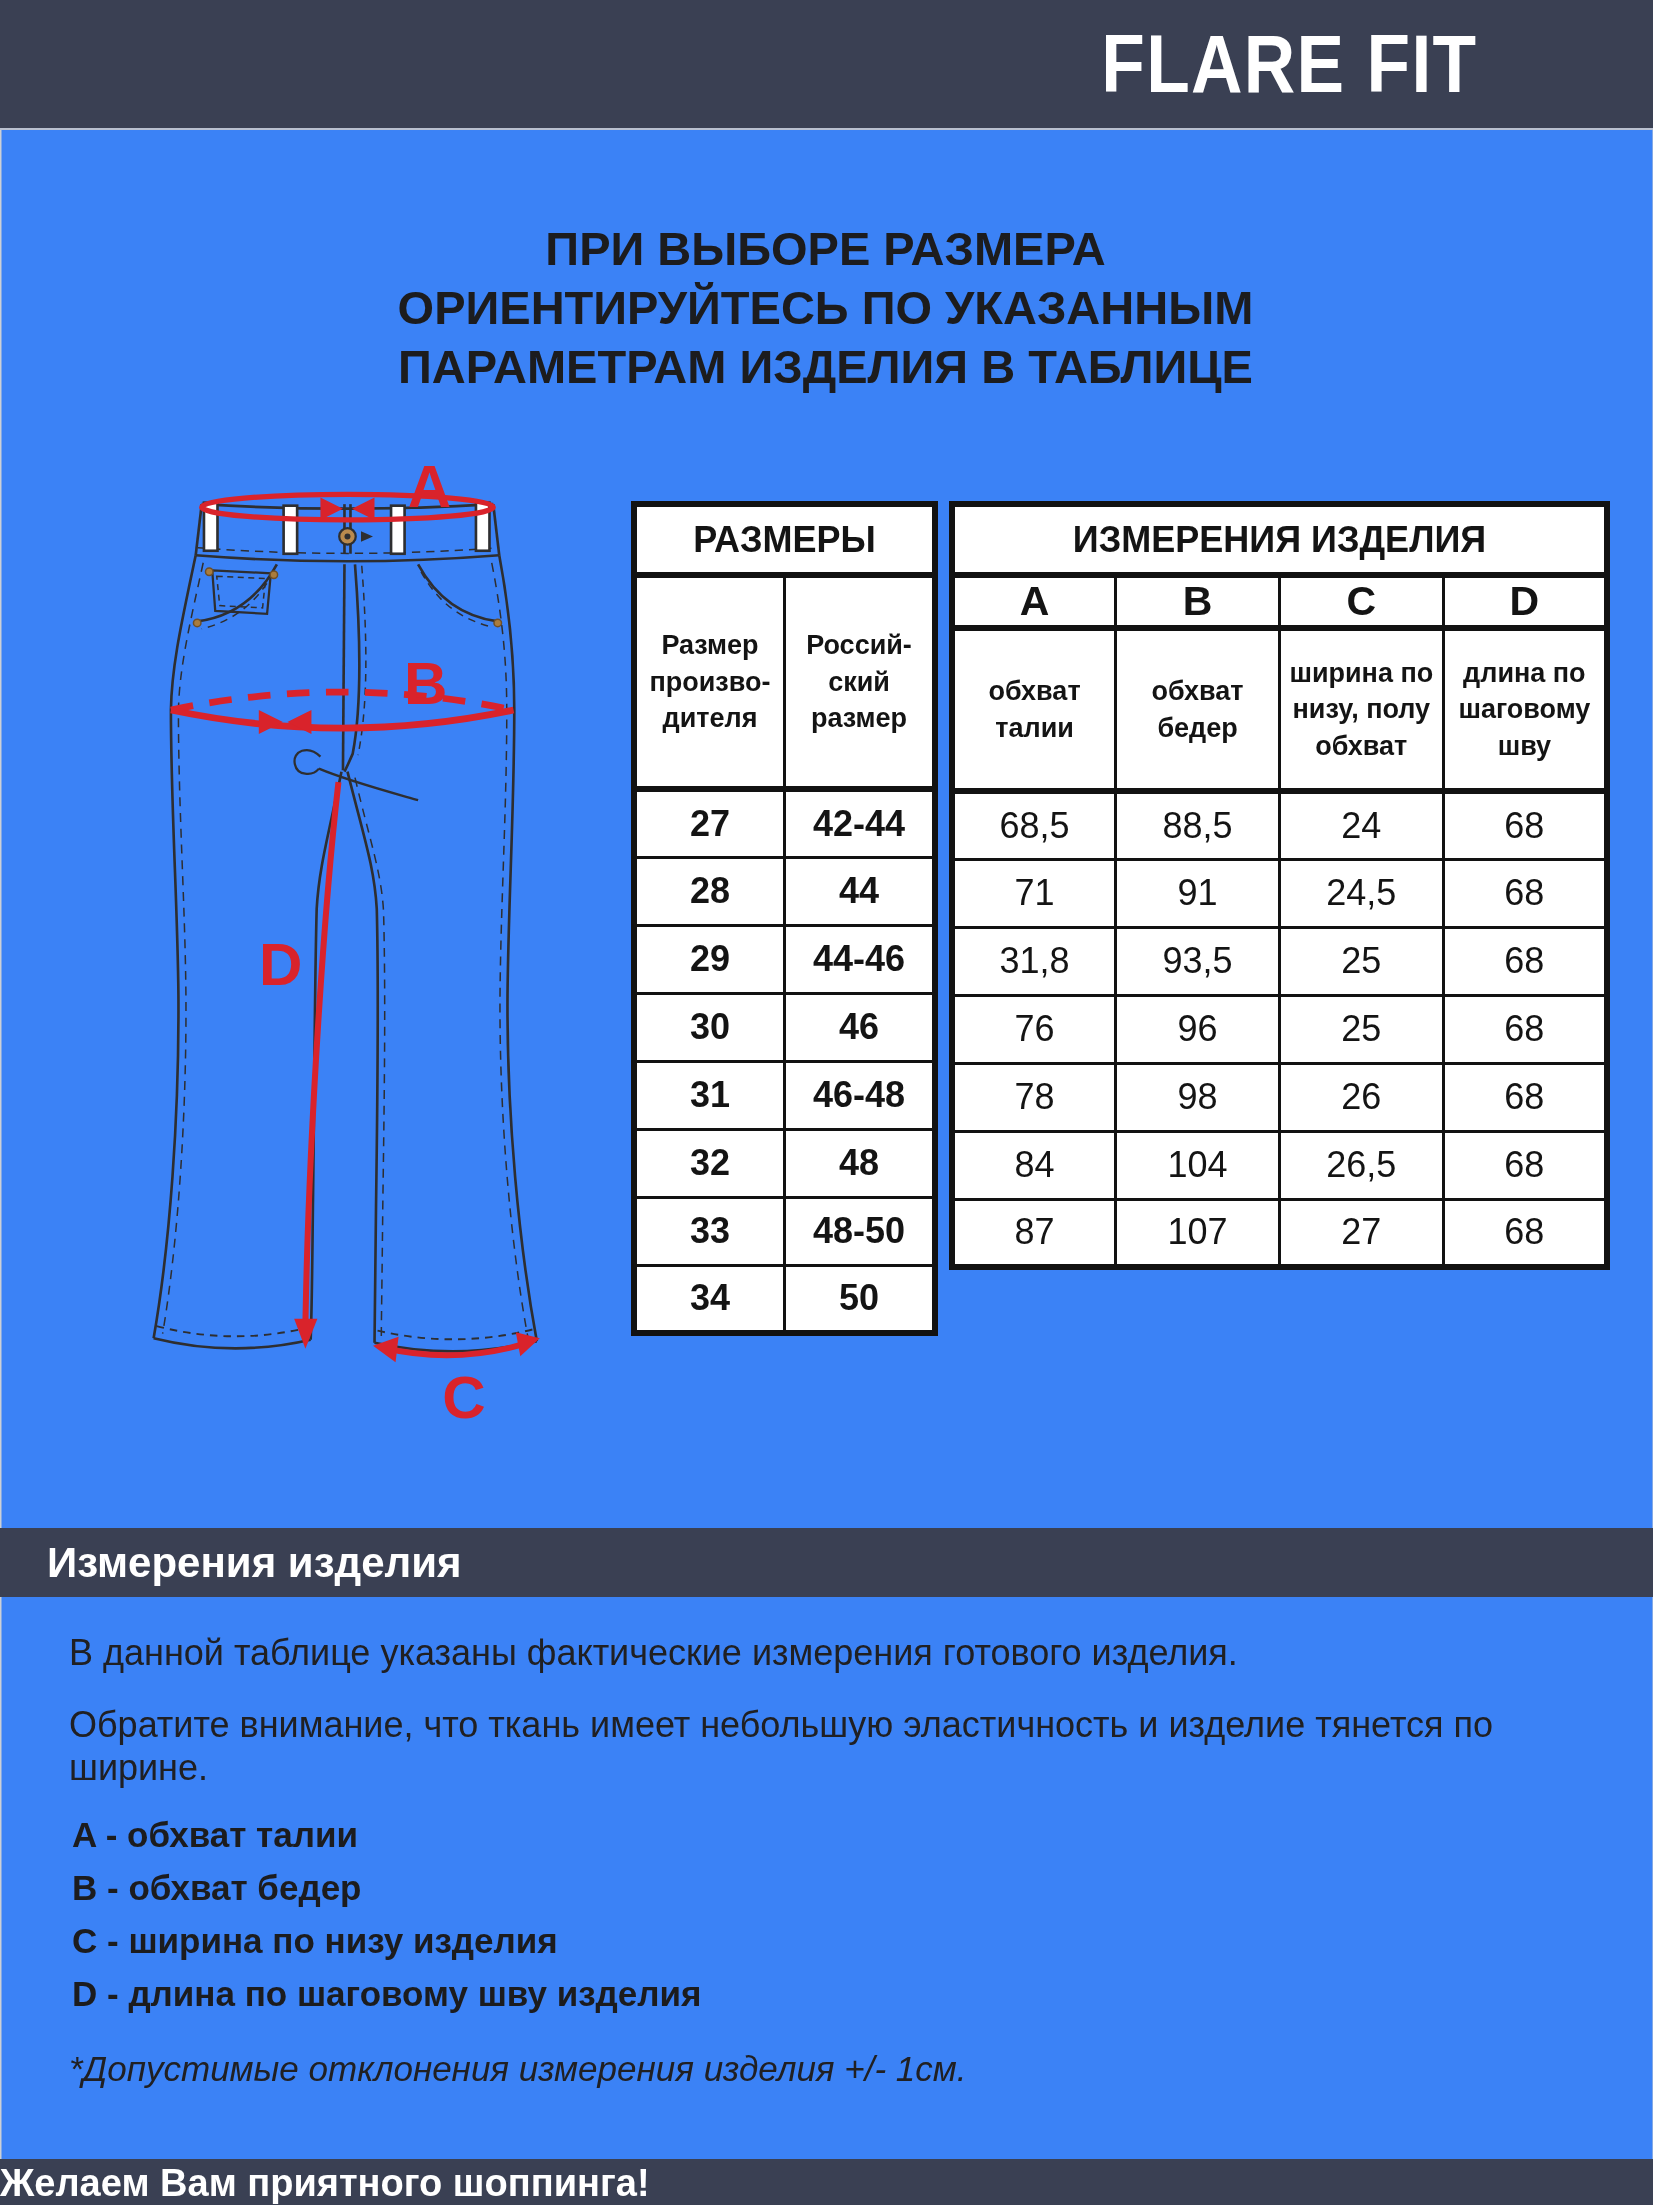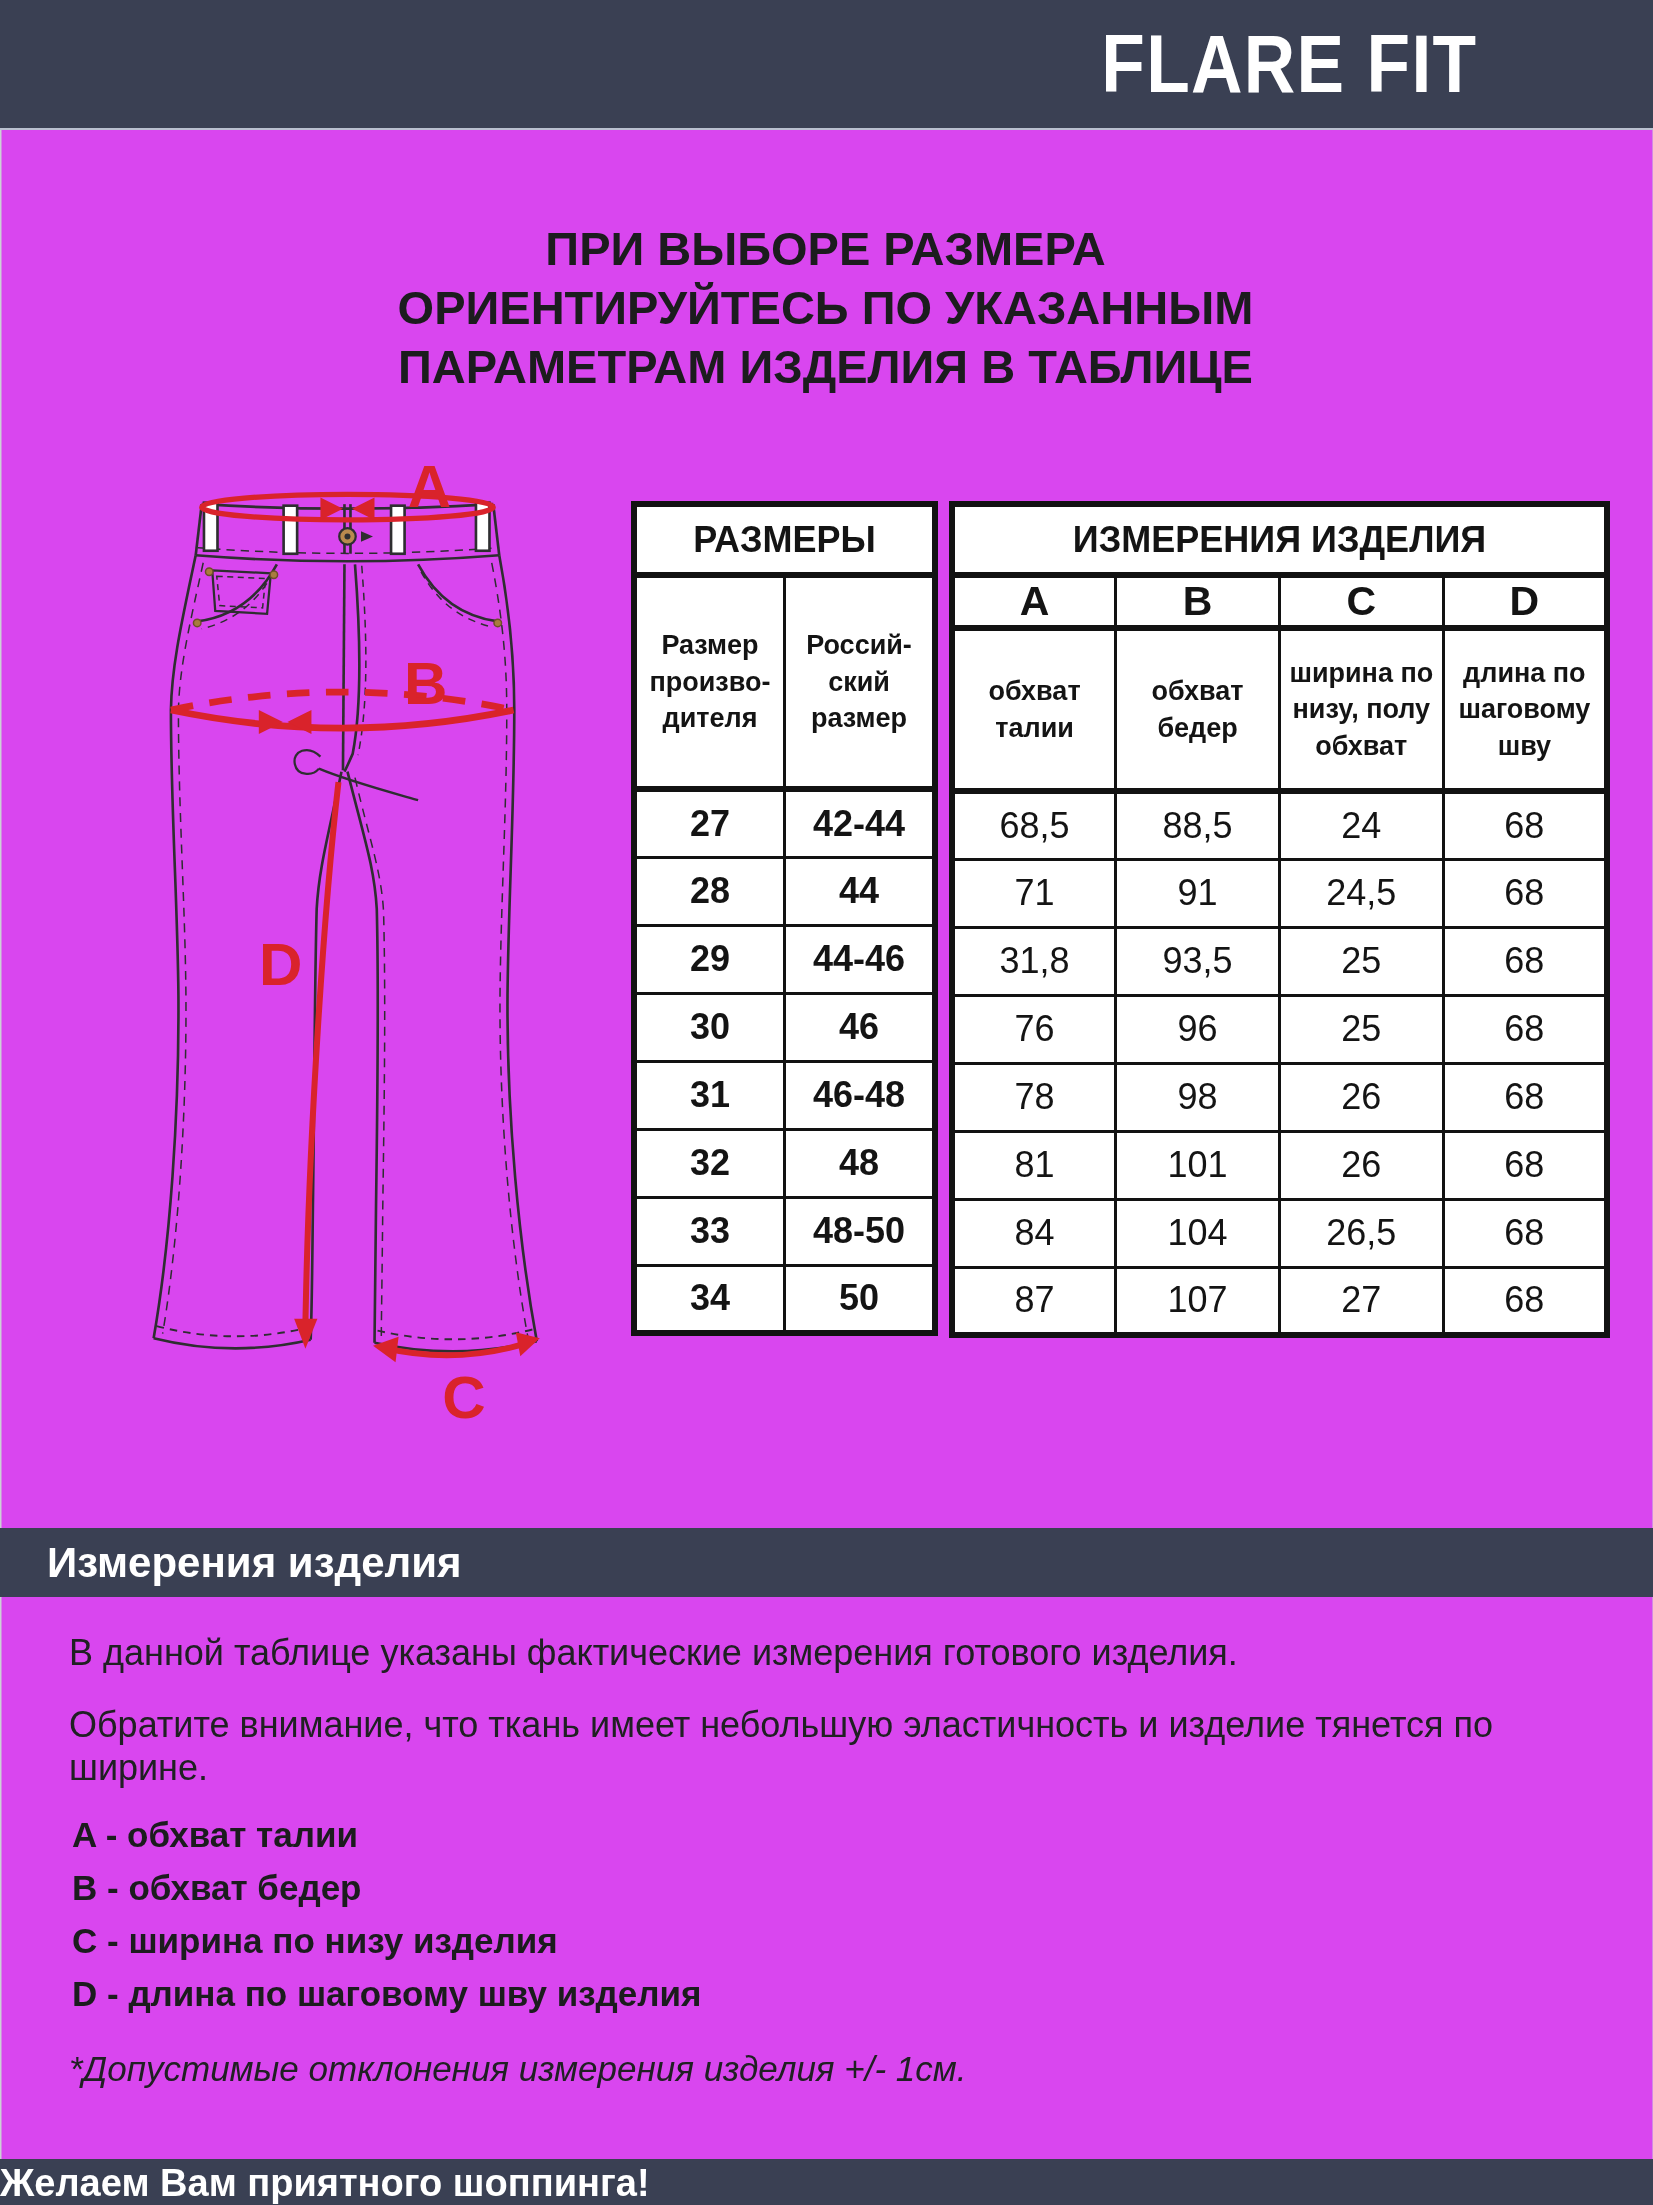--- a/index.html
+++ b/index.html
@@ -1,17 +1,17 @@
 <!DOCTYPE html>
 <html style="font-size:12px"><head>
 <meta charset="utf-8">
 <style>
   html,body{margin:0;padding:0;background:#ffffff;}
   .page{
-    position:relative;width:1654px;height:2205px;overflow:hidden;background:#d946ef;
+    position:relative;width:1654px;height:2205px;overflow:hidden;background:#3b82f6;
     font-family:"Liberation Sans", sans-serif;color:#1d1d1f;
     box-shadow:inset 0 0 0 1.5px #ccd0d6;
   }
   
   .topbar{position:absolute;left:0;top:0;width:1654px;height:128px;background:#3a4053;border-bottom:2.3px solid #b9c0cf;}
   .brand{
     position:absolute;right:177px;top:50%;
     transform:translateY(-50%) scaleX(0.88);transform-origin:right center;
     color:#ffffff;font-weight:bold;font-size:81px;letter-spacing:1.5px;white-space:nowrap;
   }
@@ -246,26 +246,20 @@
           <td>25</td>
           <td>68</td>
         </tr>
     <tr class="data-row" style="height:68px">
           <td>78</td>
           <td>98</td>
           <td>26</td>
           <td>68</td>
         </tr>
     <tr class="data-row" style="height:68px">
-          <td>81</td>
-          <td>101</td>
-          <td>26</td>
-          <td>68</td>
-        </tr>
-    <tr class="data-row" style="height:68px">
           <td>84</td>
           <td>104</td>
           <td>26,5</td>
           <td>68</td>
         </tr>
     <tr class="data-row last" style="height:68px">
           <td>87</td>
           <td>107</td>
           <td>27</td>
           <td>68</td>

